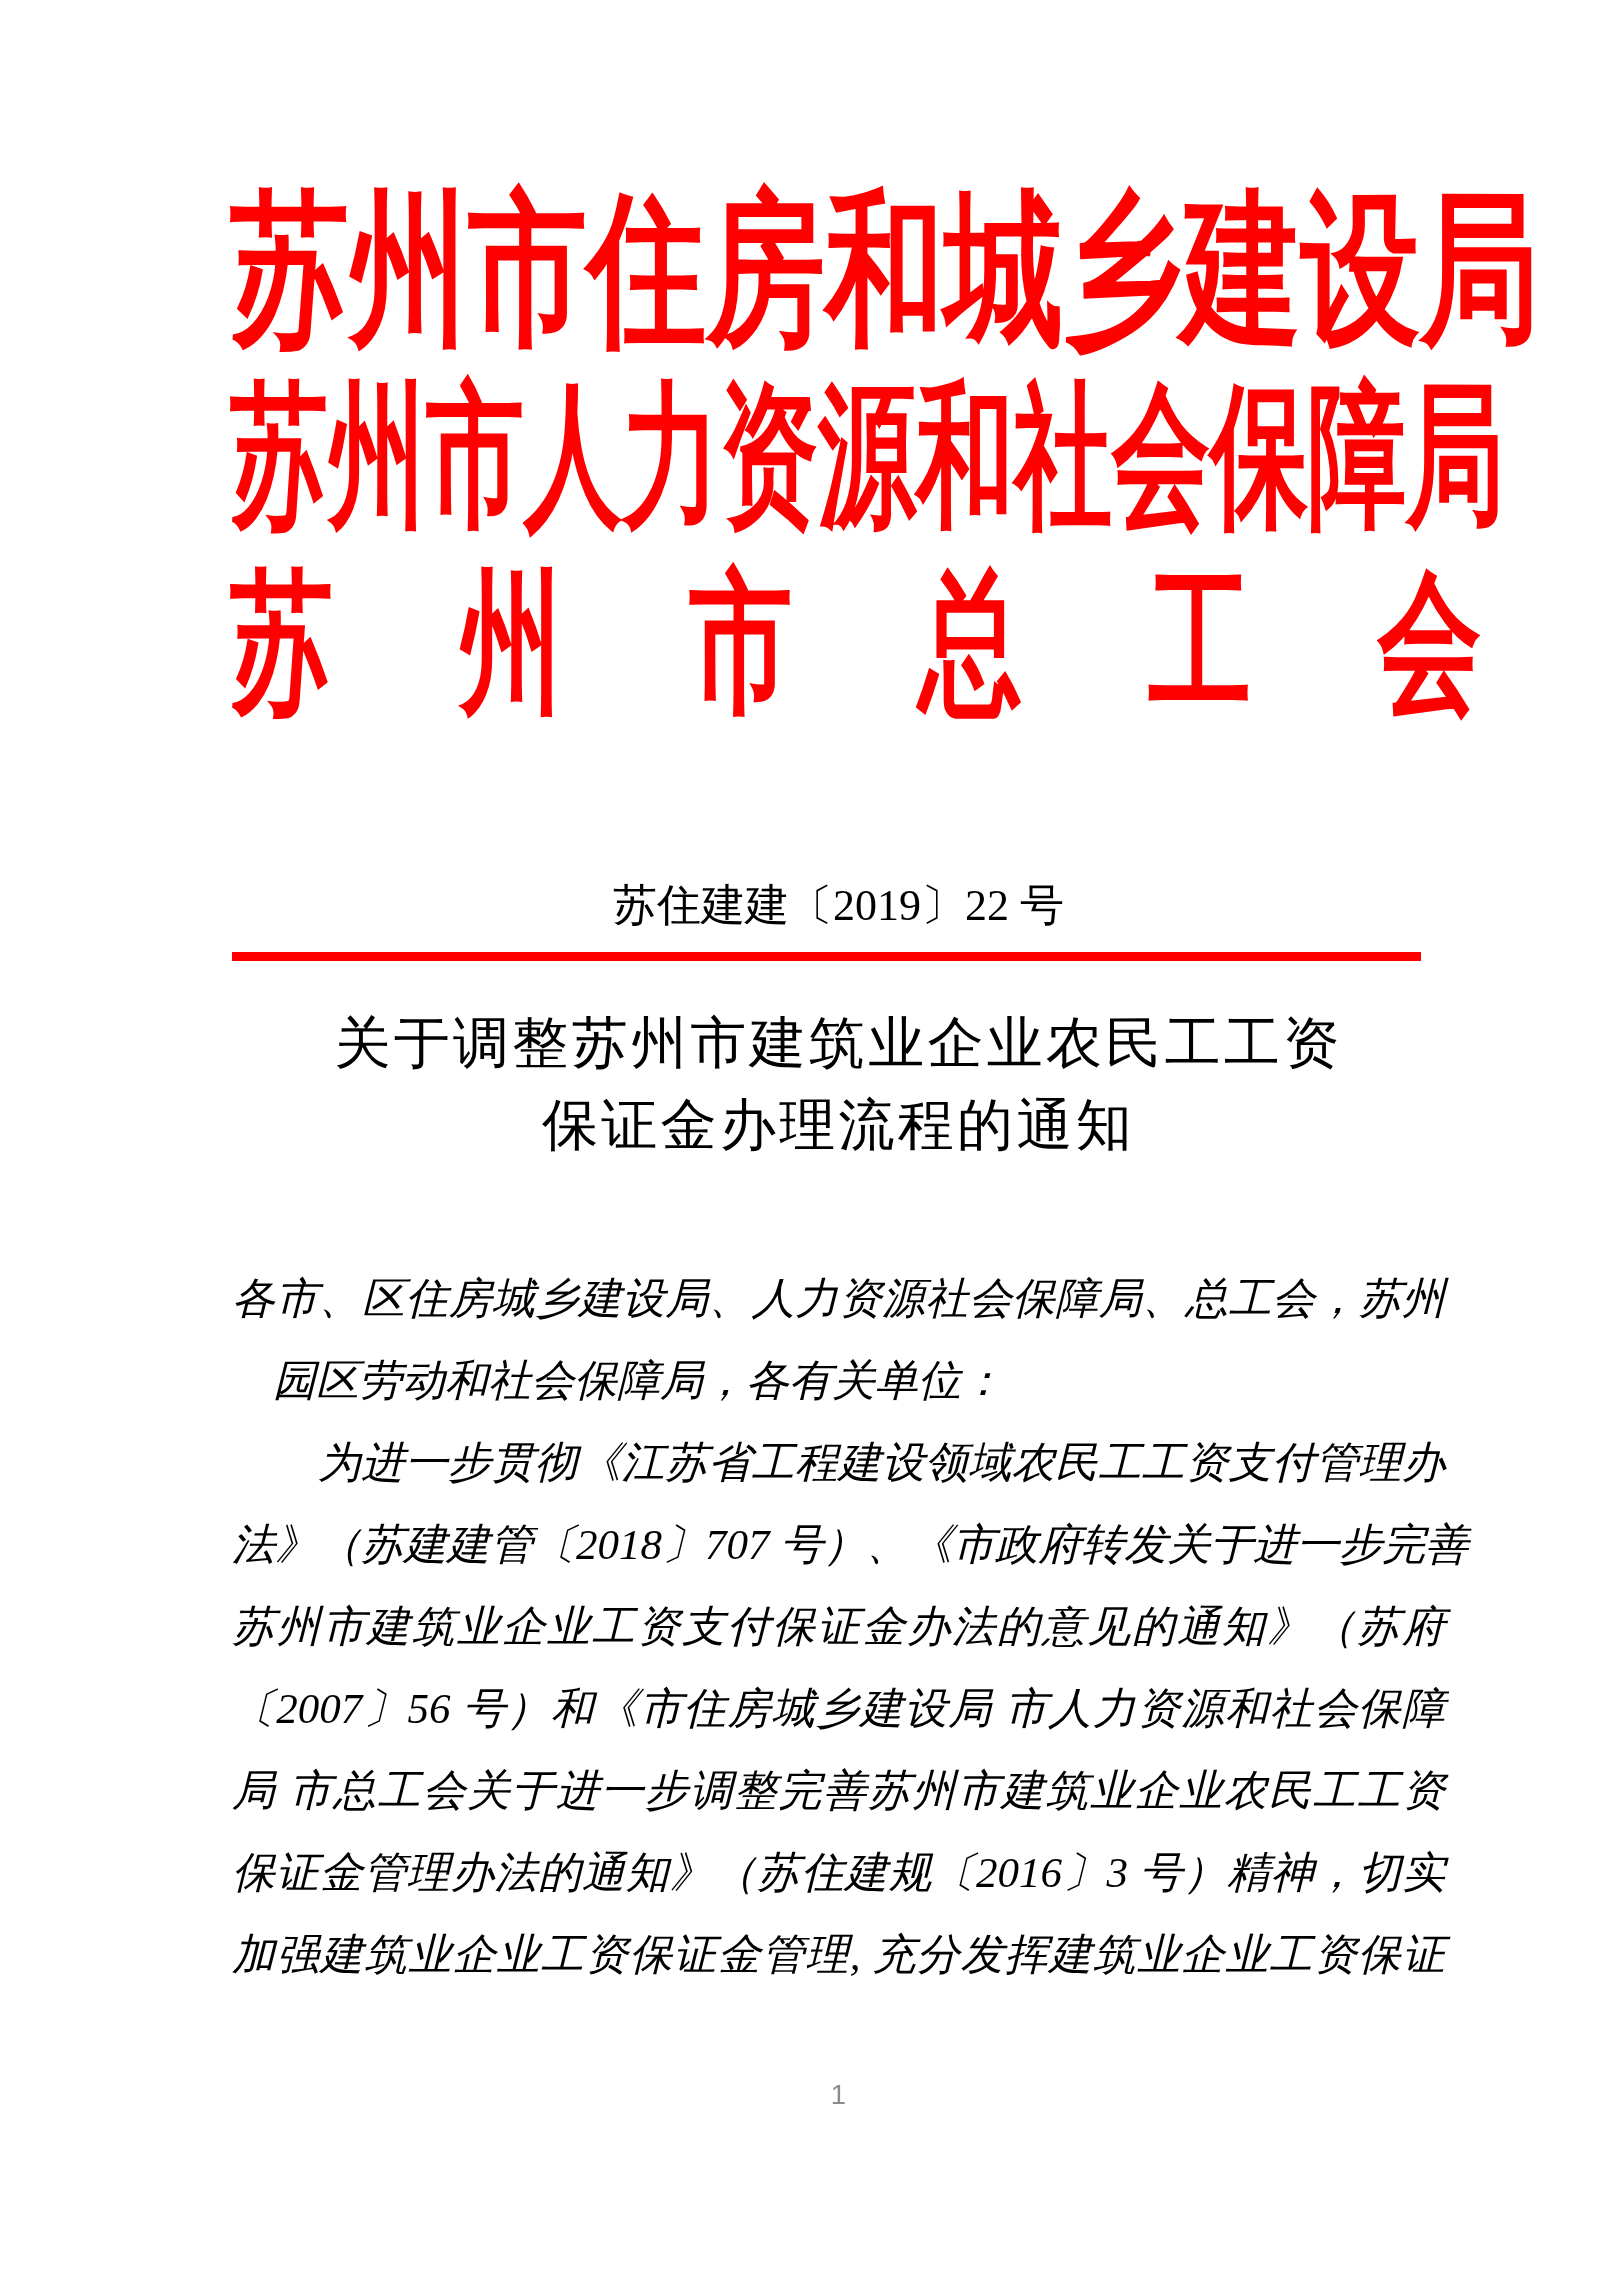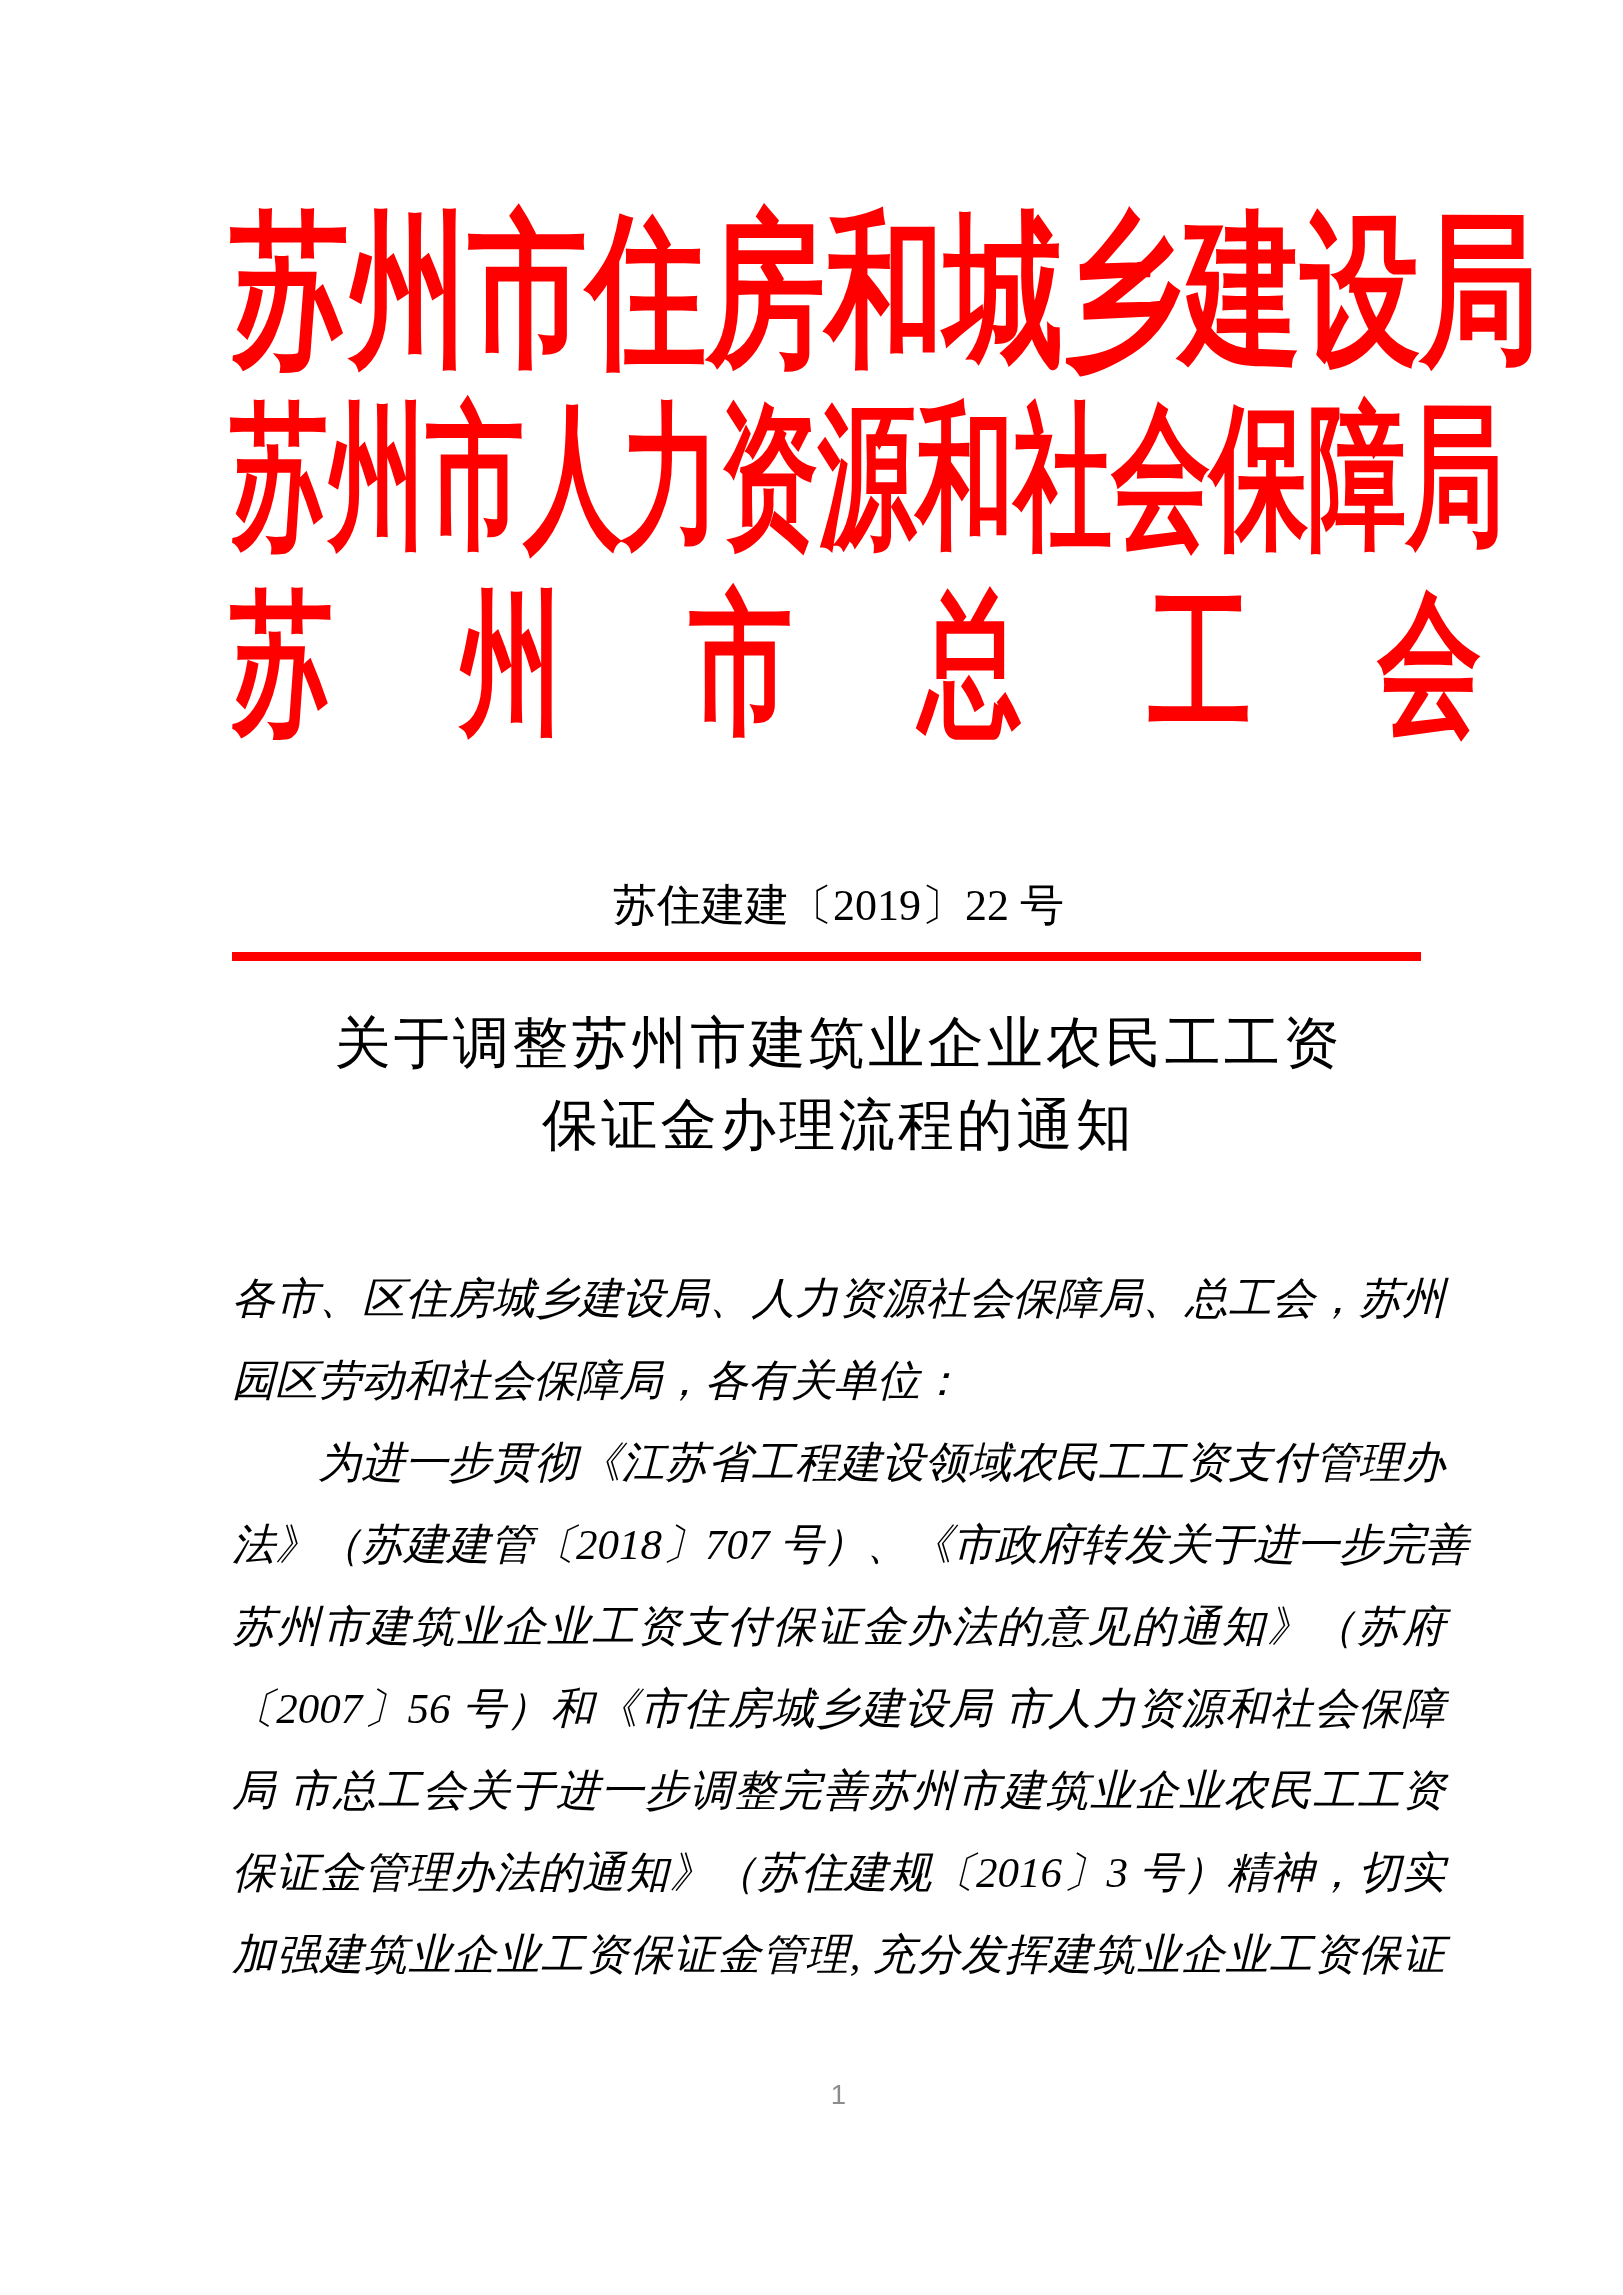--- a/index.html
+++ b/index.html
@@ -16,21 +16,20 @@
     font-family: "Liberation Serif", "DejaVu Serif", serif;
     color: #000000;
   }
 
   
   .letterhead {
     position: absolute;
     top: 178px;
     left: 230px;
     width: 1251px;
-    margin-top: 21px;
   }
   .lh-line {
     display: block;
     height: 186px;
     line-height: 186px;
     color: #FF0000;
     font-weight: bold;
     white-space: nowrap;
     text-align: justify;
     text-align-last: justify;
@@ -87,20 +86,21 @@
     font-style: italic;
   }
   .body-line {
     text-align: justify;
     text-align-last: justify;
     white-space: nowrap;
   }
   .body-line.para-end {
     text-align: left;
     text-align-last: left;
+    margin-left: 41px;
   }
   .body-line.indent {
     text-indent: 86px;
   }
 
   
   .page-number {
     position: absolute;
     top: 2079px;
     left: 232px;

